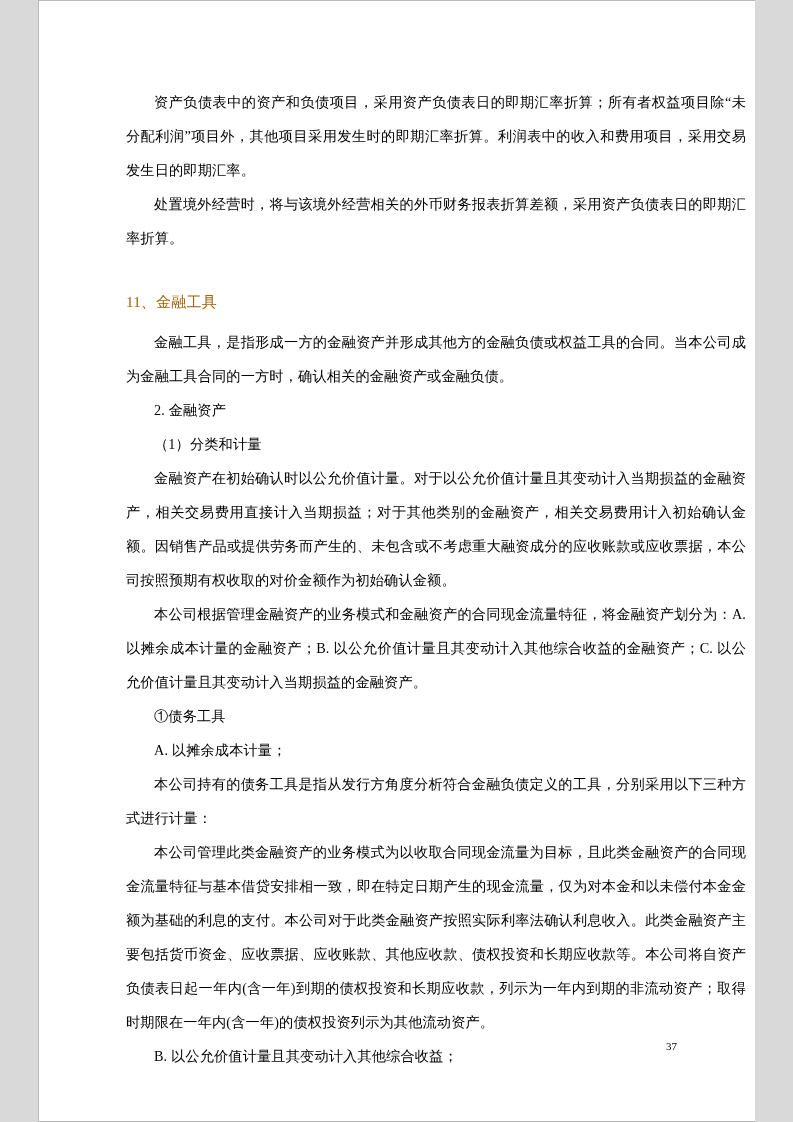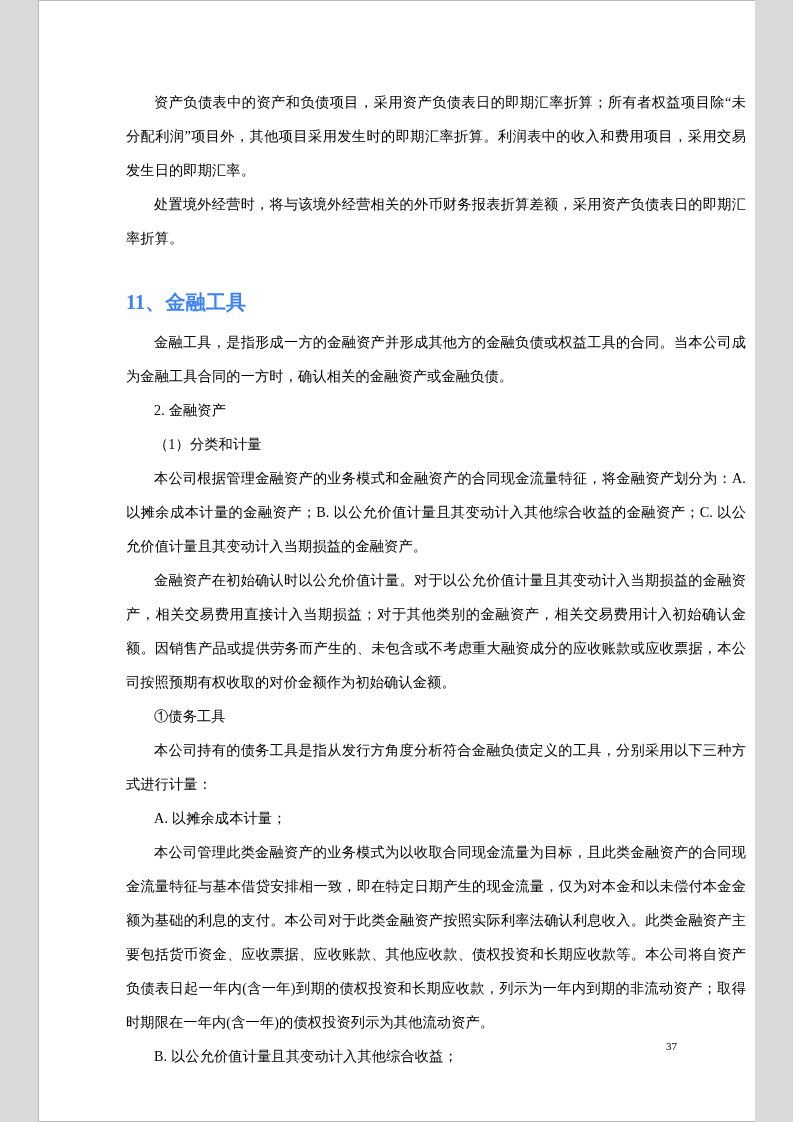--- a/index.html
+++ b/index.html
@@ -44,24 +44,24 @@
     color: #000000;
     letter-spacing: 0.15px;
   }
   p.ind {
     text-indent: 28px;
   }
   h2.section {
     margin: 0;
     padding-top: 30px;
     padding-bottom: 6px;
-    font-size: 20px;
+    font-size: 15px;
     line-height: 34px;
-    font-weight: bold;
-    color: #3b82f6;
+    font-weight: normal;
+    color: #a16207;
     letter-spacing: 0.2px;
   }
   .pagenum {
     position: absolute;
     right: 78px;
     top: 1040px;
     font-size: 11px;
     color: #000000;
     font-family: "Liberation Serif", "DejaVu Serif", serif;
   }
@@ -75,24 +75,24 @@
   <div class="content">
 
     <p class="ind">资产负债表中的资产和负债项目，采用资产负债表日的即期汇率折算；所有者权益项目除“未分配利润”项目外，其他项目采用发生时的即期汇率折算。利润表中的收入和费用项目，采用交易发生日的即期汇率。</p>
     <p class="ind">处置境外经营时，将与该境外经营相关的外币财务报表折算差额，采用资产负债表日的即期汇率折算。</p>
 
     <h2 class="section">11、金融工具</h2>
 
     <p class="ind">金融工具，是指形成一方的金融资产并形成其他方的金融负债或权益工具的合同。当本公司成为金融工具合同的一方时，确认相关的金融资产或金融负债。</p>
     <p class="ind">2. 金融资产</p>
     <p class="ind">（1）分类和计量</p>
+    <p class="ind">金融资产在初始确认时以公允价值计量。对于以公允价值计量且其变动计入当期损益的金融资产，相关交易费用直接计入当期损益；对于其他类别的金融资产，相关交易费用计入初始确认金额。因销售产品或提供劳务而产生的、未包含或不考虑重大融资成分的应收账款或应收票据，本公司按照预期有权收取的对价金额作为初始确认金额。</p>
     <p class="ind">本公司根据管理金融资产的业务模式和金融资产的合同现金流量特征，将金融资产划分为：A. 以摊余成本计量的金融资产；B. 以公允价值计量且其变动计入其他综合收益的金融资产；C. 以公允价值计量且其变动计入当期损益的金融资产。</p>
-    <p class="ind">金融资产在初始确认时以公允价值计量。对于以公允价值计量且其变动计入当期损益的金融资产，相关交易费用直接计入当期损益；对于其他类别的金融资产，相关交易费用计入初始确认金额。因销售产品或提供劳务而产生的、未包含或不考虑重大融资成分的应收账款或应收票据，本公司按照预期有权收取的对价金额作为初始确认金额。</p>
     <p class="ind">①债务工具</p>
+    <p class="ind">A. 以摊余成本计量；</p>
     <p class="ind">本公司持有的债务工具是指从发行方角度分析符合金融负债定义的工具，分别采用以下三种方式进行计量：</p>
-    <p class="ind">A. 以摊余成本计量；</p>
     <p class="ind">本公司管理此类金融资产的业务模式为以收取合同现金流量为目标，且此类金融资产的合同现金流量特征与基本借贷安排相一致，即在特定日期产生的现金流量，仅为对本金和以未偿付本金金额为基础的利息的支付。本公司对于此类金融资产按照实际利率法确认利息收入。此类金融资产主要包括货币资金、应收票据、应收账款、其他应收款、债权投资和长期应收款等。本公司将自资产负债表日起一年内(含一年)到期的债权投资和长期应收款，列示为一年内到期的非流动资产；取得时期限在一年内(含一年)的债权投资列示为其他流动资产。</p>
     <p class="ind">B. 以公允价值计量且其变动计入其他综合收益；</p>
 
   </div>
 
   <div class="pagenum">37</div>
 </div>
 
 </body></html>

